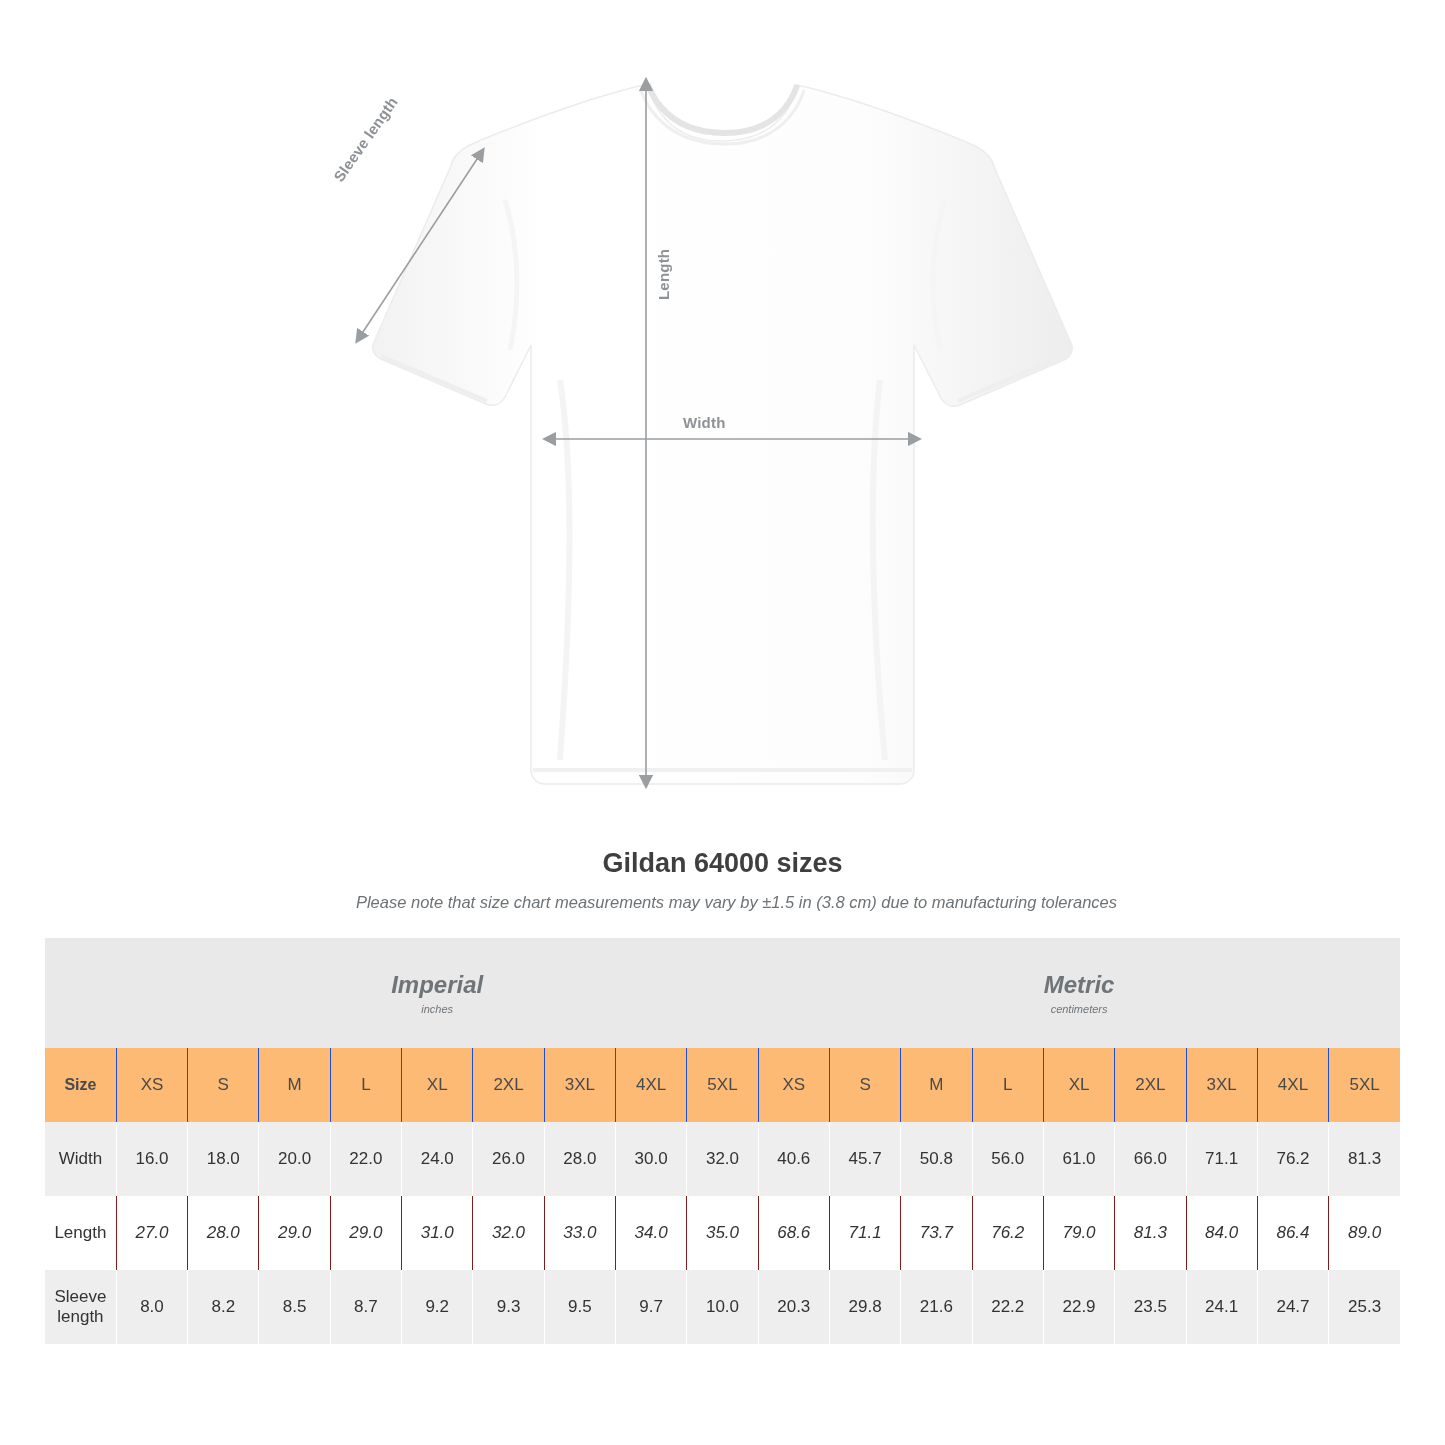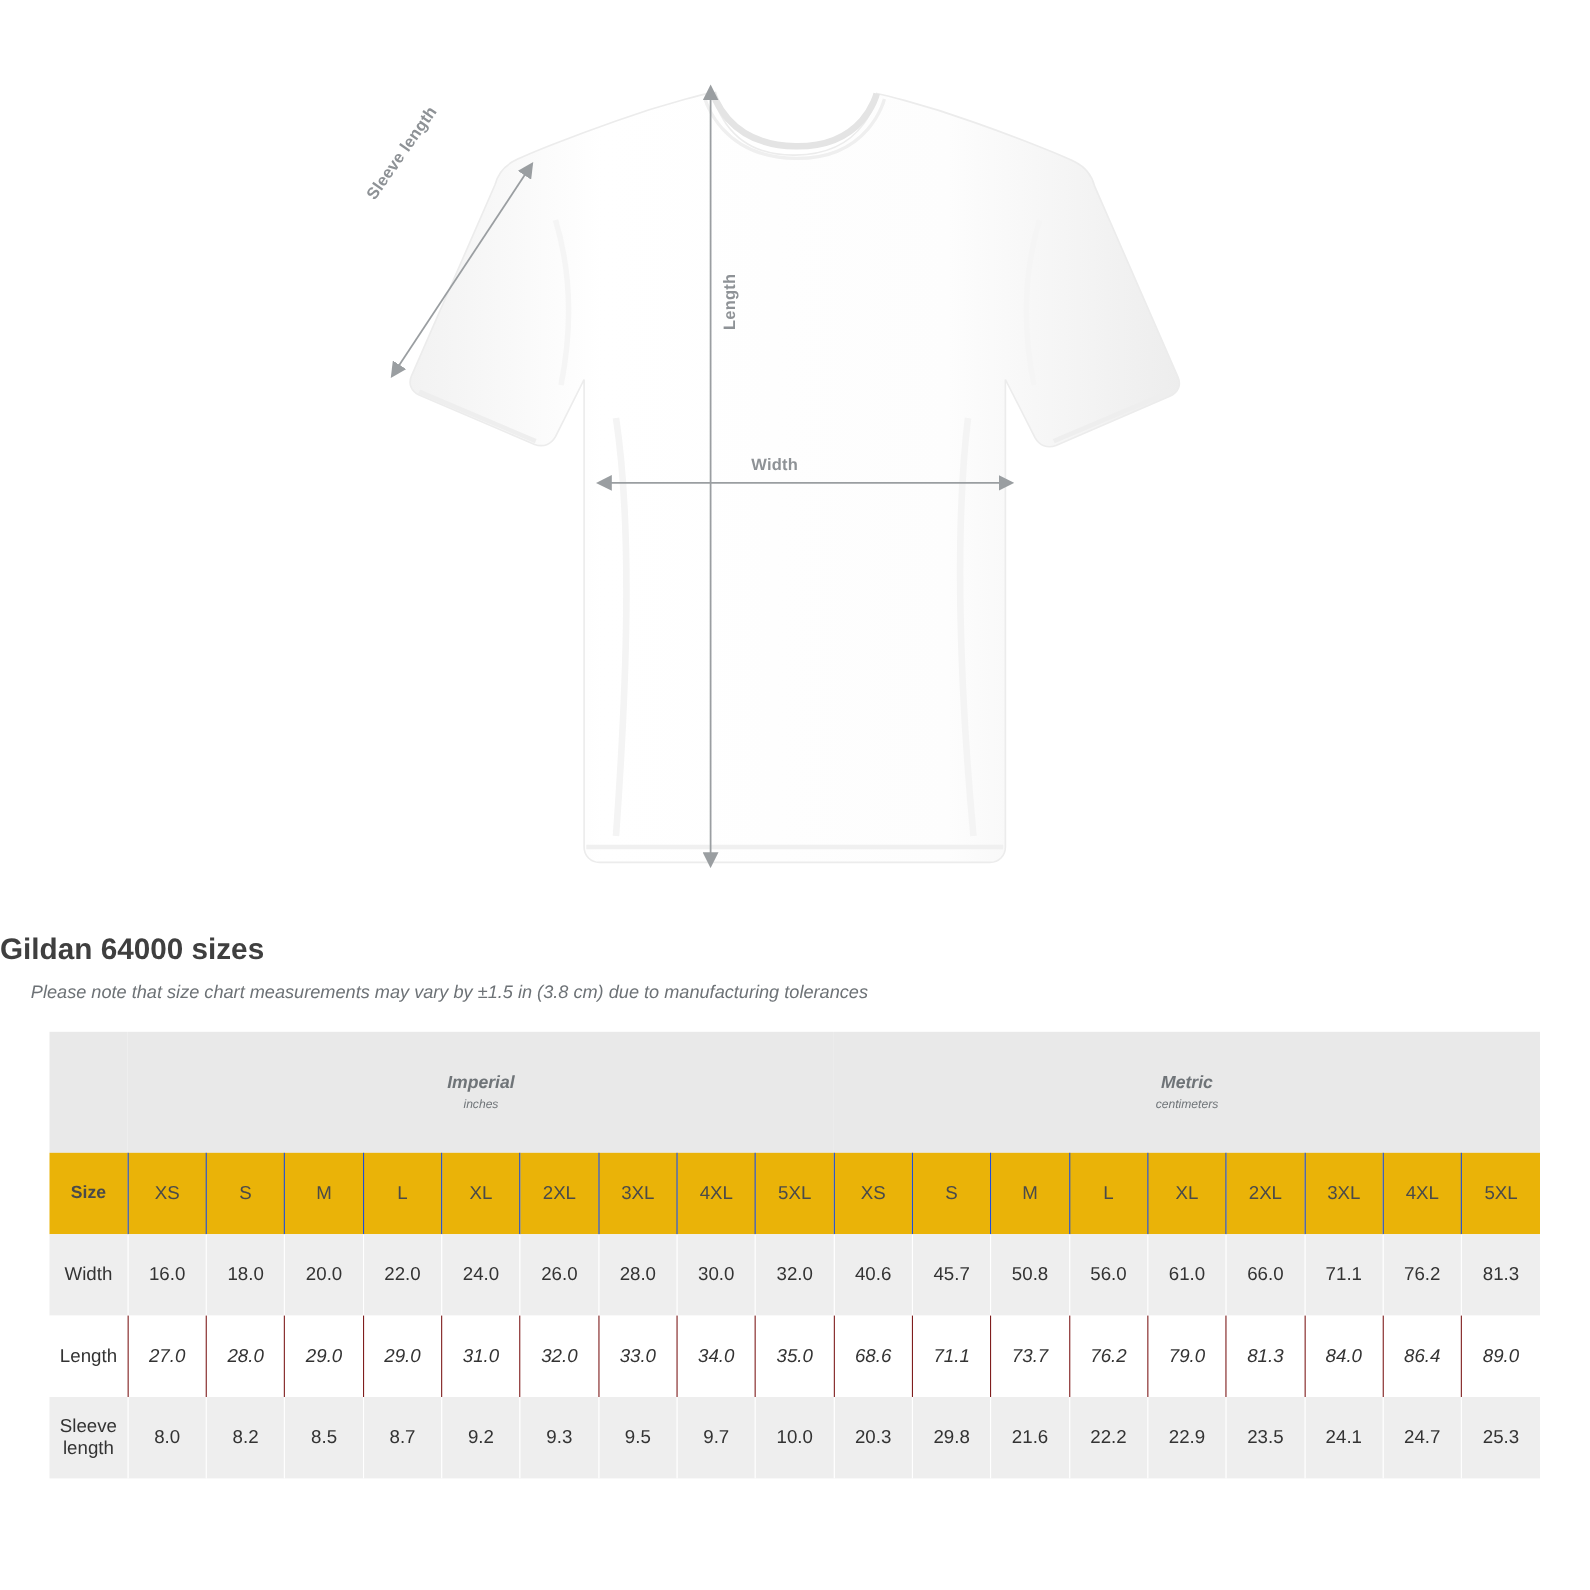--- a/index.html
+++ b/index.html
@@ -51,20 +51,21 @@
     transform: rotate(-90deg);
     transform-origin: left top;
   }
   #label-width {
     left: 683px;
     top: 414px;
   }
 
   
   .title-block {
+    text-align: center;
     margin-top: 28px;
   }
   .chart-title {
     font-size: 27px;
     font-weight: bold;
     color: #3f3f3f;
     margin: 0 0 14px 0;
   }
   .chart-note {
     font-size: 16.5px;
@@ -87,34 +88,34 @@
     text-align: center;
     vertical-align: middle;
     font-weight: normal;
   }
   .unit-head td {
     background: #e9e9e9;
     height: 110px;
     padding: 0;
   }
   .unit-name {
-    font-size: 16px;
+    font-size: 24px;
     font-style: italic;
     font-weight: bold;
     color: #6f7478;
     line-height: 1.15;
   }
   .unit-sub {
     font-size: 11px;
     font-style: italic;
     color: #6f7478;
     padding-top: 4px;
   }
   tr.row-head td {
-    background: #eab308;
+    background: #fdba74;
     height: 72px;
     font-size: 17px;
     color: #4a4a4a;
     margin-top: 12px;
   }
   tr.row-head td.rowlabel {
     font-weight: bold;
     font-size: 16px;
   }
   tr.row-data td {

